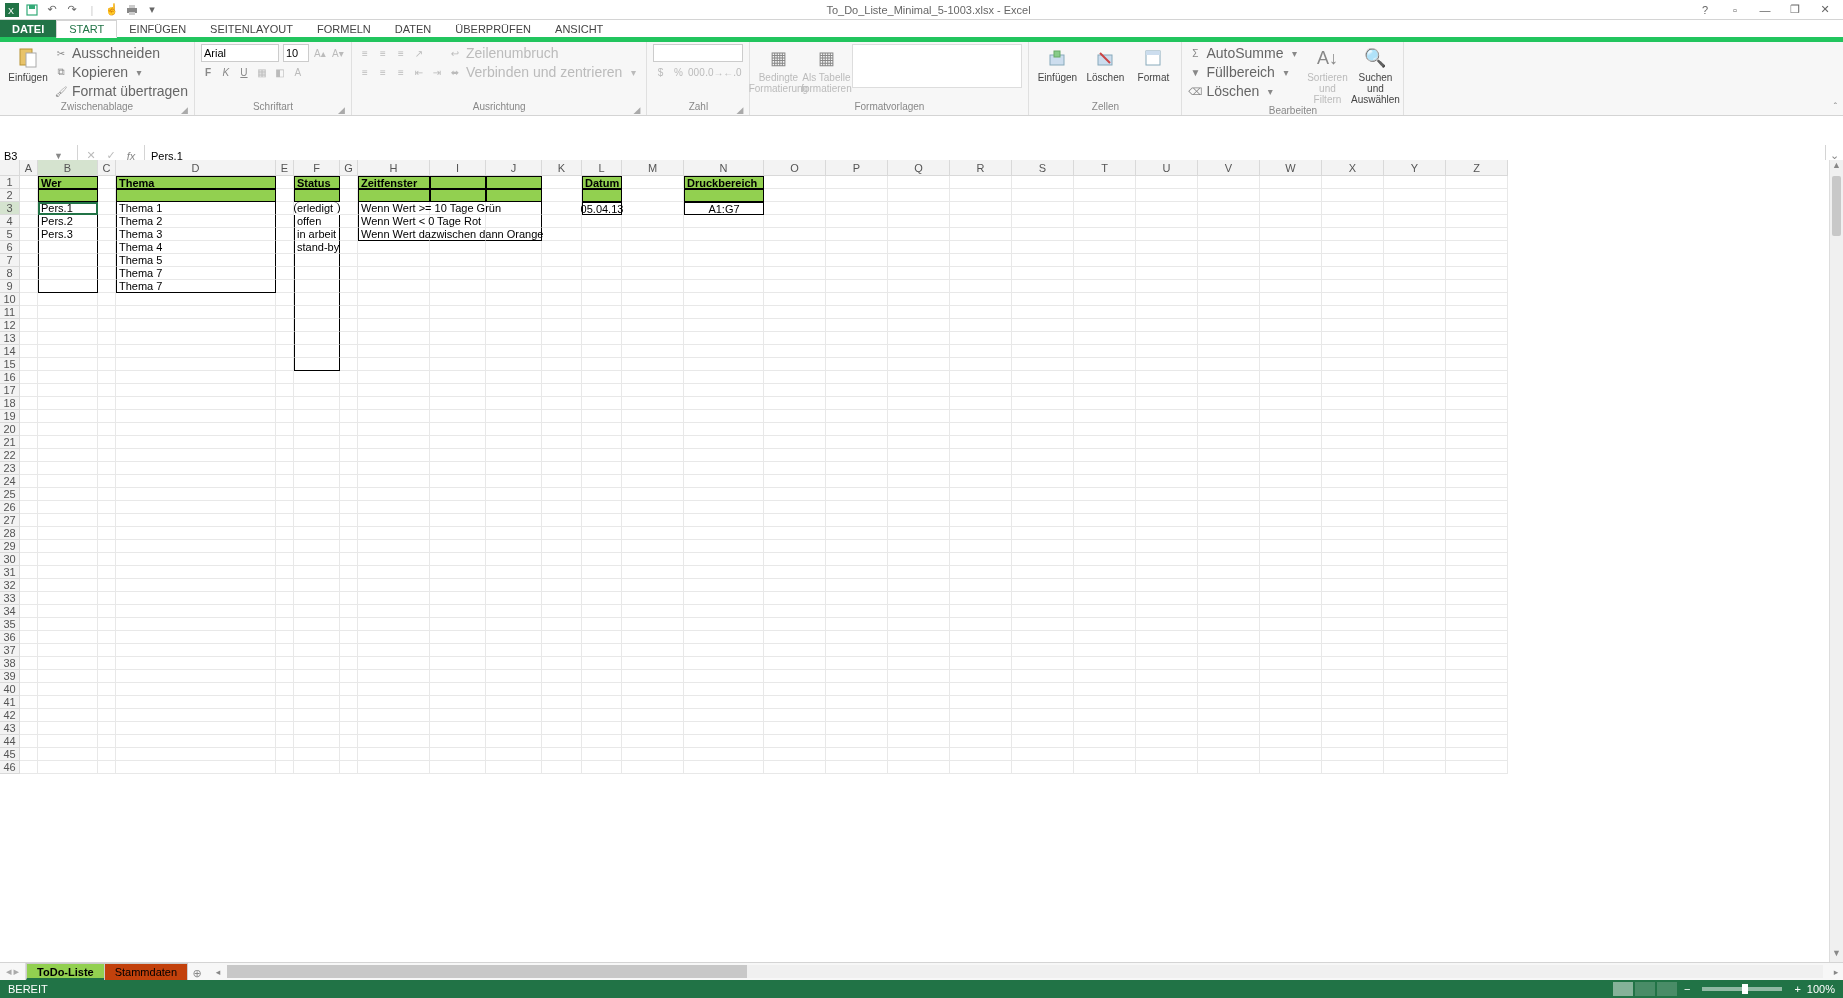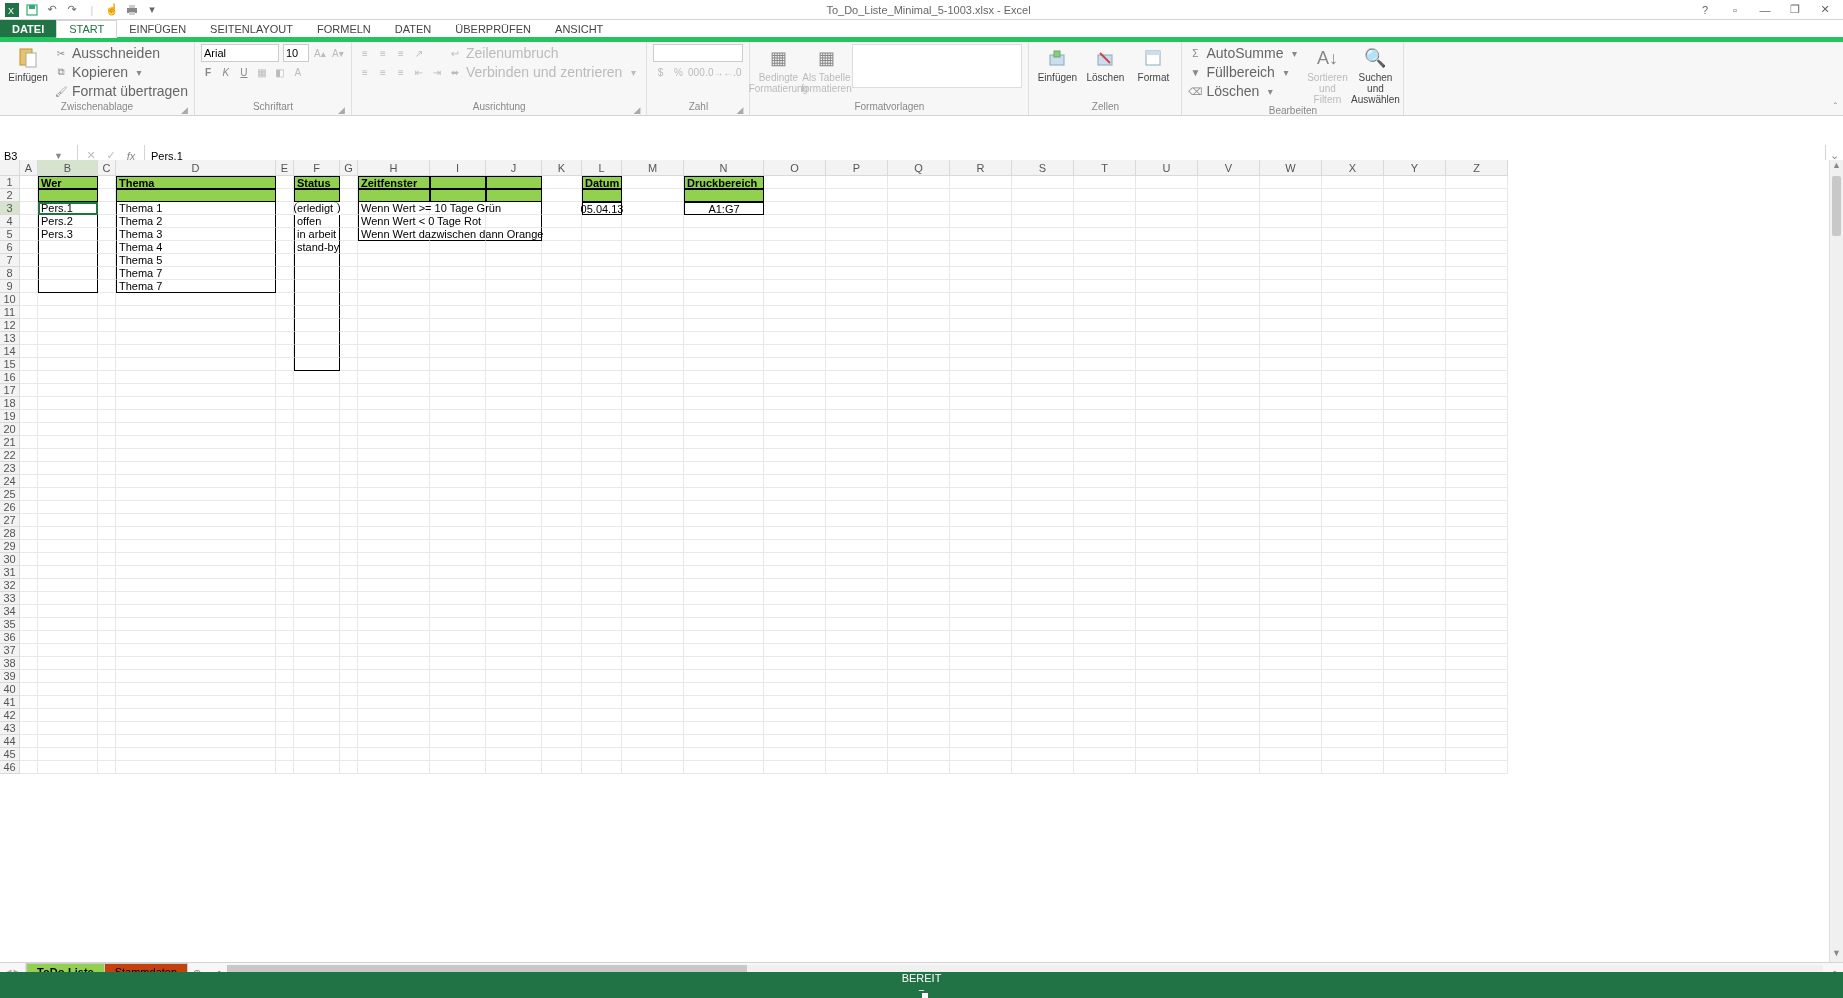--- a/index.html
+++ b/index.html
@@ -69,21 +69,21 @@
   .sheet-tabs { display: flex; align-items: flex-end; }
   .sheet-tab { padding: 0 10px; height: 17px; line-height: 17px; border: 1px solid #ccc; border-bottom: none; background: #c2410c; margin-right: -1px; }
   .sheet-tab.active { background: #92d050; font-weight: bold; border-bottom: 2px solid #217346; }
   .sheet-add { width: 20px; text-align: center; color: #888; }
   .sheet-hscroll { flex: 1; position: relative; margin-left: 20px; }
   .sheet-hscroll .track { position: absolute; left: 0; right: 20px; top: 2px; bottom: 2px; background: #f0f0f0; }
   .sheet-hscroll .thumb { position: absolute; left: 0; width: 520px; top: 2px; bottom: 2px; background: #c8c8c8; }
   .sheet-hscroll .arr { position: absolute; width: 14px; top: 0; bottom: 0; font-size: 9px; color: #888; display: flex; align-items: center; justify-content: center; }
 
   
-  .statusbar { position: absolute; left: 0; right: 0; bottom: 0; height: 26px; background: #217346; color: #fff; font-size: 11px; display: flex; align-items: center; padding: 0 8px; flex-direction: column; }
+  .statusbar { position: absolute; left: 0; right: 0; bottom: 0; height: 18px; background: #217346; color: #fff; font-size: 11px; display: flex; align-items: center; padding: 0 8px; }
   .statusbar .spacer { flex: 1; }
   .statusbar .viewbtn { width: 20px; height: 14px; margin: 0 1px; background: rgba(255,255,255,.18); display: inline-block; }
   .statusbar .viewbtn.active { background: rgba(255,255,255,.45); }
   .zoom-slider { width: 80px; height: 4px; background: rgba(255,255,255,.5); margin: 0 6px; position: relative; }
   .zoom-slider .knob { position: absolute; left: 50%; top: -3px; width: 6px; height: 10px; background: #fff; }
 
   
   svg { display: block; }
 </style>
 </head>

